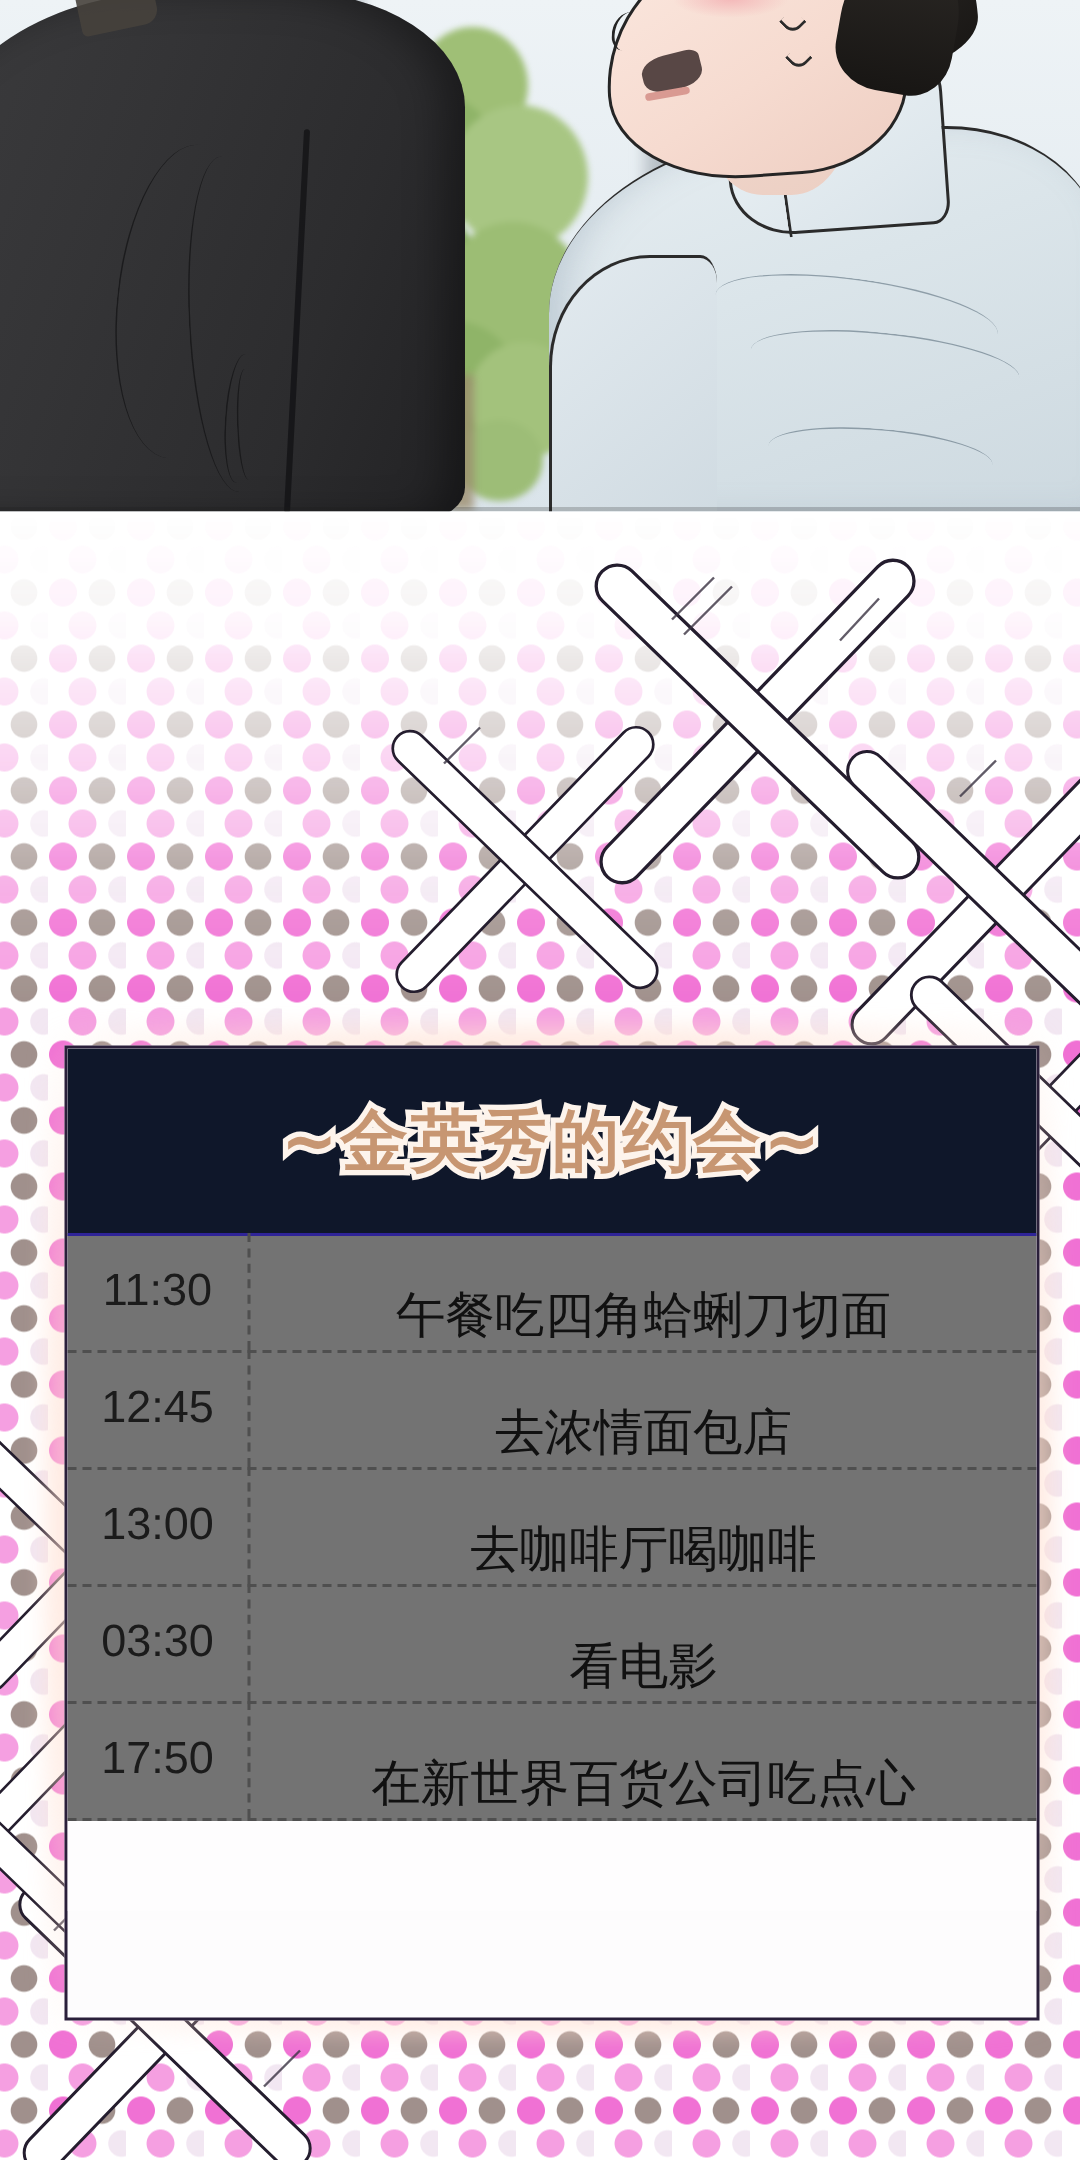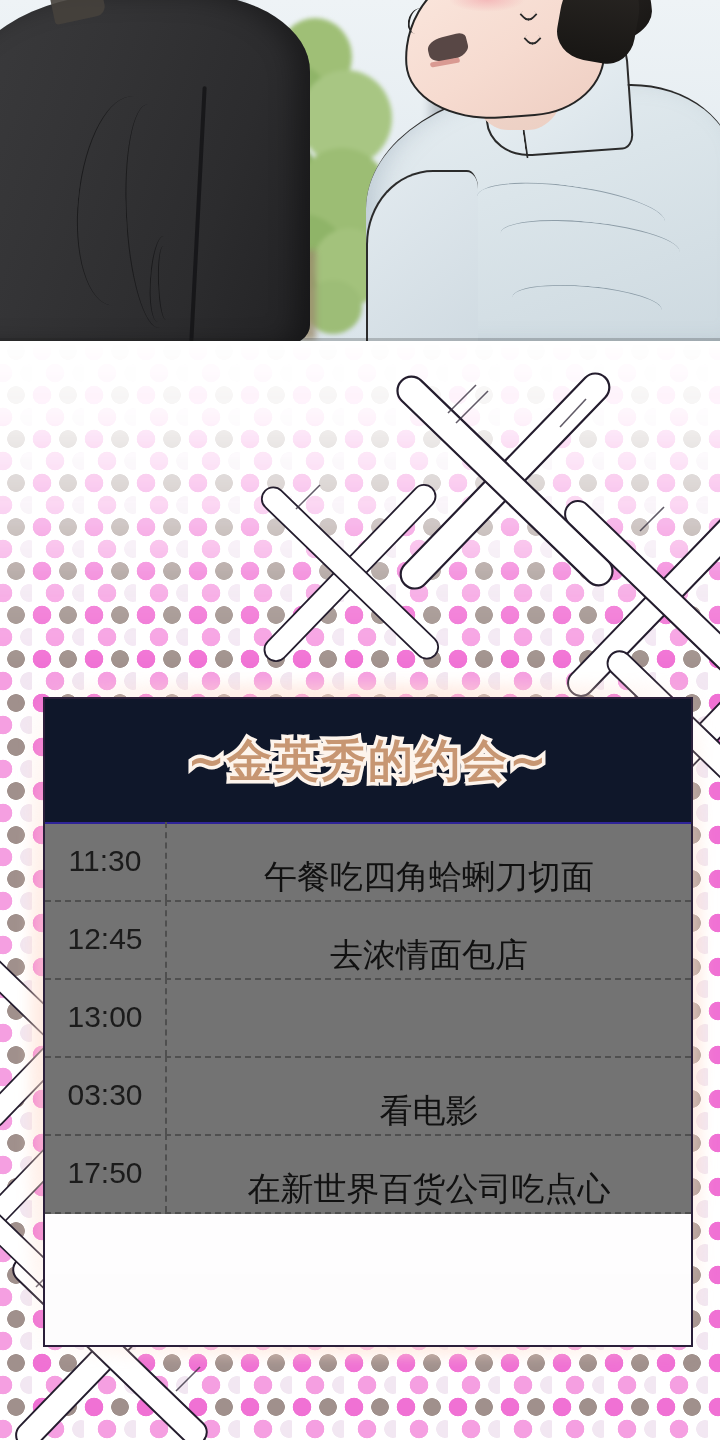--- a/index.html
+++ b/index.html
@@ -360,20 +360,21 @@
       <div class="row">
         <div class="cell-time">11:30</div>
         <div class="cell-act">午餐吃四角蛤蜊刀切面</div>
       </div>
       <div class="row">
         <div class="cell-time">12:45</div>
         <div class="cell-act">去浓情面包店</div>
       </div>
       <div class="row">
         <div class="cell-time">13:00</div>
+        <div class="cell-act">去咖啡厅喝咖啡</div>
       </div>
       <div class="row">
         <div class="cell-time">03:30</div>
         <div class="cell-act">看电影</div>
       </div>
       <div class="row">
         <div class="cell-time">17:50</div>
         <div class="cell-act">在新世界百货公司吃点心</div>
       </div>
     </div>

